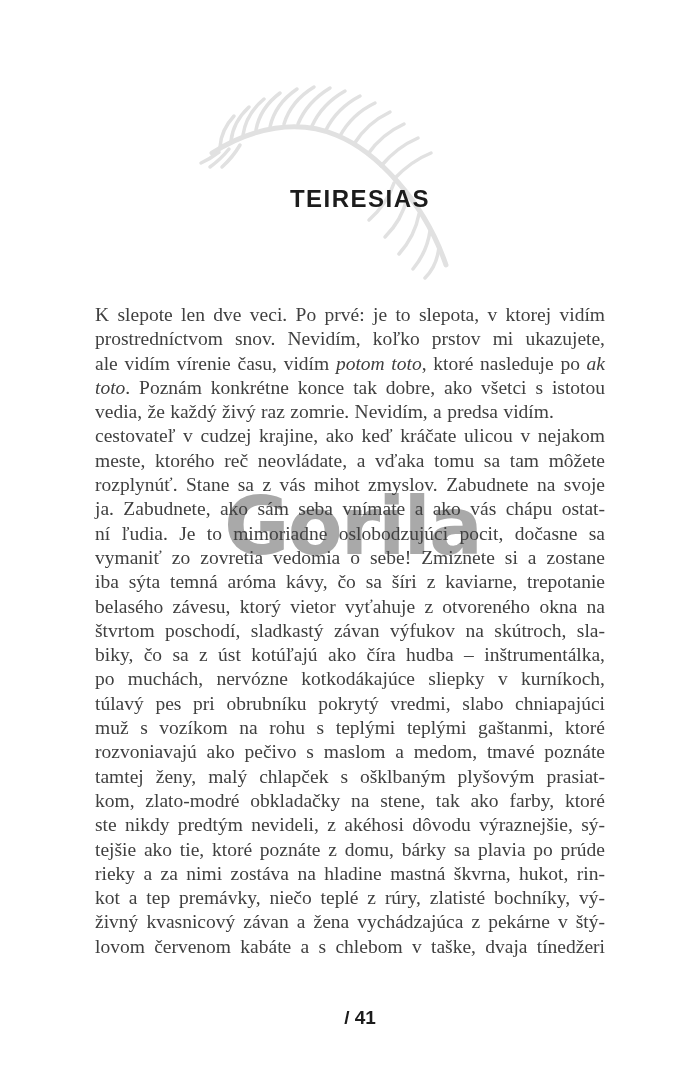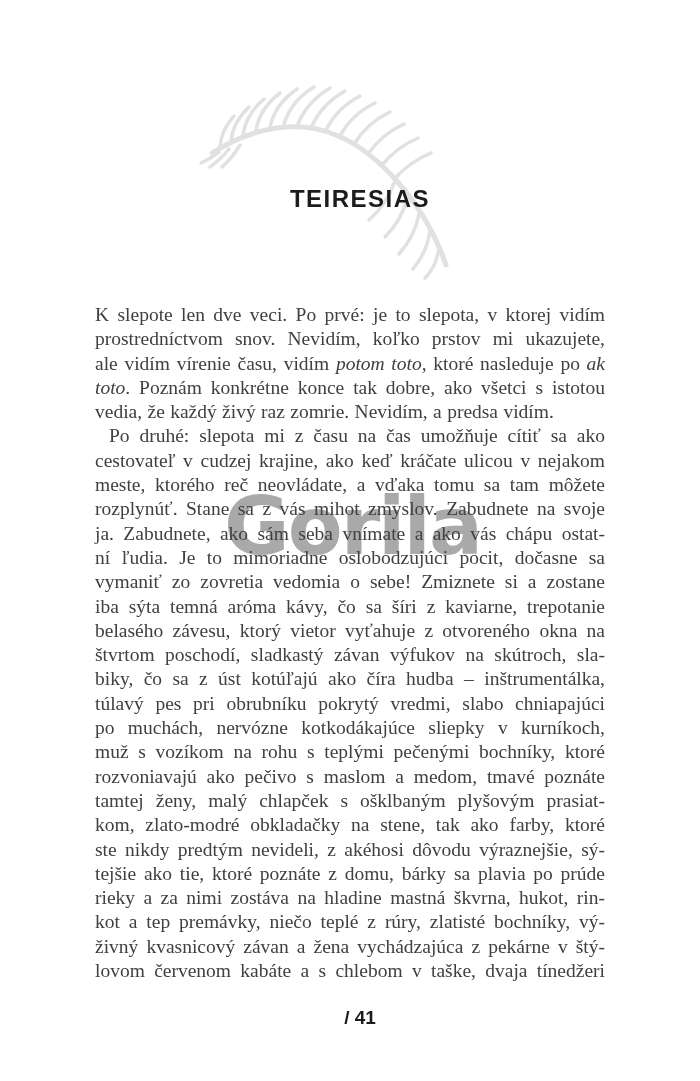--- a/index.html
+++ b/index.html
@@ -74,34 +74,33 @@
   <h1 class="title" style="color: rgb(28, 28, 28);">TEIRESIAS</h1>
 
   <div class="watermark" style="color: rgb(169, 169, 169);">Gorila</div>
 
   <div class="text" style="color: #404040;">
       <div class="line">K slepote len dve veci. Po prvé: je to slepota, v ktorej vidím</div>
       <div class="line">prostredníctvom snov. Nevidím, koľko prstov mi ukazujete,</div>
       <div class="line">ale vidím vírenie času, vidím <em>potom toto</em>, ktoré nasleduje po <em>ak</em></div>
       <div class="line"><em>toto</em>. Poznám konkrétne konce tak dobre, ako všetci s istotou</div>
       <div class="line nj">vedia, že každý živý raz zomrie. Nevidím, a predsa vidím.</div>
-      <div class="line ind">Po druhé: slepota mi z času na čas umožňuje cítiť sa ako</div>
       <div class="line">cestovateľ v cudzej krajine, ako keď kráčate ulicou v nejakom</div>
       <div class="line">meste, ktorého reč neovládate, a vďaka tomu sa tam môžete</div>
       <div class="line">rozplynúť. Stane sa z vás mihot zmyslov. Zabudnete na svoje</div>
       <div class="line">ja. Zabudnete, ako sám seba vnímate a ako vás chápu ostat-</div>
       <div class="line">ní ľudia. Je to mimoriadne oslobodzujúci pocit, dočasne sa</div>
       <div class="line">vymaniť zo zovretia vedomia o sebe! Zmiznete si a zostane</div>
       <div class="line">iba sýta temná aróma kávy, čo sa šíri z kaviarne, trepotanie</div>
       <div class="line">belasého závesu, ktorý vietor vyťahuje z otvoreného okna na</div>
       <div class="line">štvrtom poschodí, sladkastý závan výfukov na skútroch, sla-</div>
       <div class="line">biky, čo sa z úst kotúľajú ako číra hudba – inštrumentálka,</div>
+      <div class="line">po muchách, nervózne kotkodákajúce sliepky v kurníkoch,</div>
       <div class="line">túlavý pes pri obrubníku pokrytý vredmi, slabo chniapajúci</div>
-      <div class="line">po muchách, nervózne kotkodákajúce sliepky v kurníkoch,</div>
-      <div class="line">muž s vozíkom na rohu s teplými pečenými bochníky, ktoré</div>
+      <div class="line">muž s vozíkom na rohu s teplými teplými gaštanmi, ktoré</div>
       <div class="line">rozvoniavajú ako pečivo s maslom a medom, tmavé poznáte</div>
       <div class="line">tamtej ženy, malý chlapček s ošklbaným plyšovým prasiat-</div>
       <div class="line">kom, zlato-modré obkladačky na stene, tak ako farby, ktoré</div>
       <div class="line">ste nikdy predtým nevideli, z akéhosi dôvodu výraznejšie, sý-</div>
       <div class="line">tejšie ako tie, ktoré poznáte z domu, bárky sa plavia po prúde</div>
       <div class="line">rieky a za nimi zostáva na hladine mastná škvrna, hukot, rin-</div>
       <div class="line">kot a tep premávky, niečo teplé z rúry, zlatisté bochníky, vý-</div>
       <div class="line">živný kvasnicový závan a žena vychádzajúca z pekárne v štý-</div>
       <div class="line">lovom červenom kabáte a s chlebom v taške, dvaja tínedžeri</div>
     </div>

